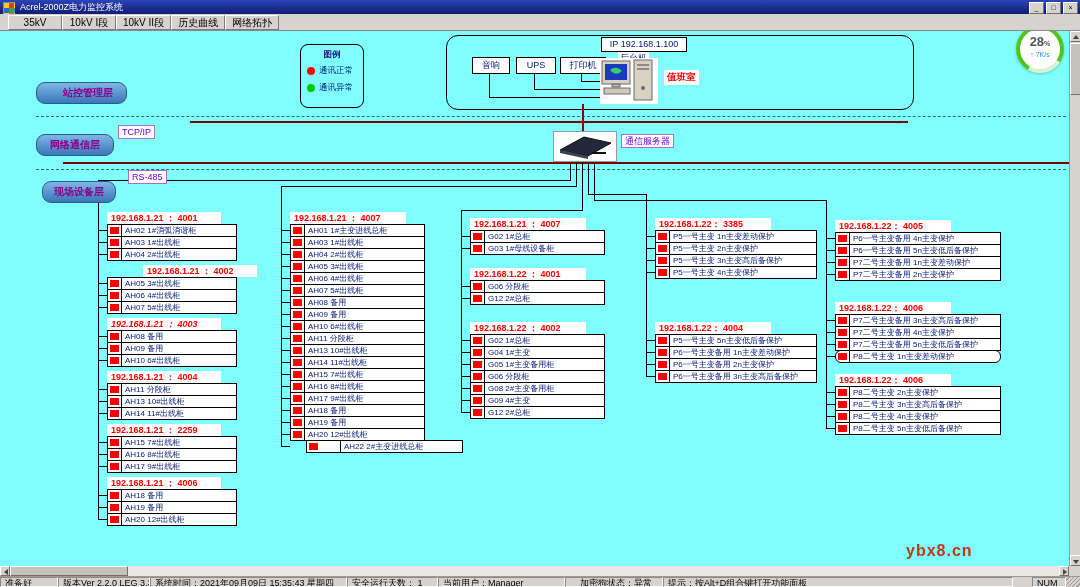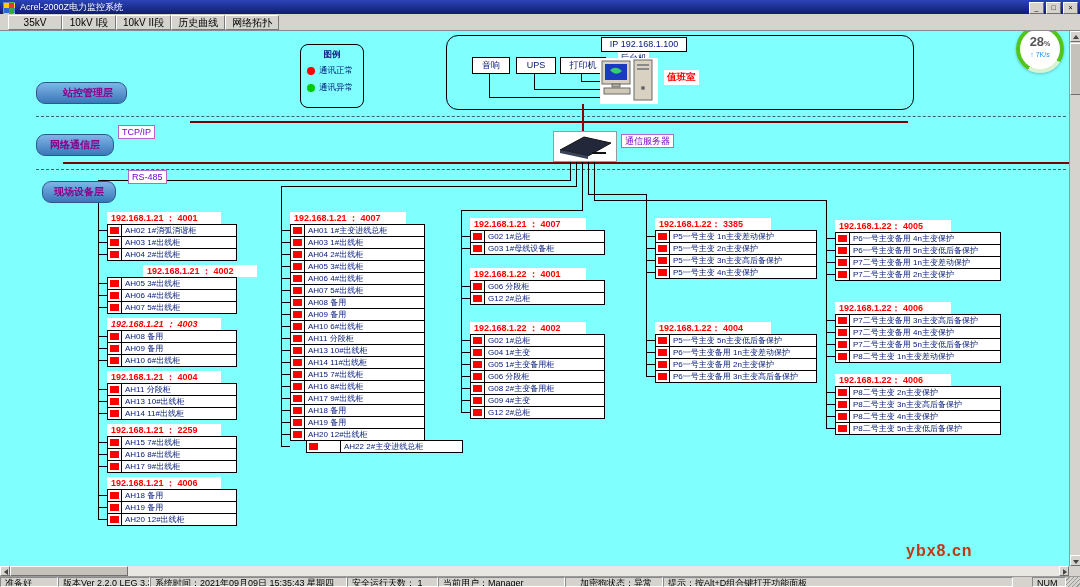--- a/index.html
+++ b/index.html
@@ -510,21 +510,21 @@
     <div class="item" style="left: 835px; top: 326px; width: 166px;">
       <i class="led"></i>
       <span class="t">P7二号主变备用 4n主变保护</span>
     </div>
     <div class="ln" style="left: 826px; top: 344px; width: 9px; height: 1px;"></div>
     <div class="item" style="left: 835px; top: 338px; width: 166px;">
       <i class="led"></i>
       <span class="t">P7二号主变备用 5n主变低后备保护</span>
     </div>
     <div class="ln" style="left: 826px; top: 356px; width: 9px; height: 1px;"></div>
-    <div class="item" style="left: 835px; top: 350px; width: 166px;">
+    <div class="item" style="left: 835px; top: 350px; width: 166px; border-radius: 6px;">
       <i class="led"></i>
       <span class="t">P8二号主变 1n主变差动保护</span>
     </div>
     <div class="ghead" style="left: 835px; top: 374px; width: 112px;">192.168.1.22： 4006</div>
     <div class="ln" style="left: 826px; top: 392px; width: 9px; height: 1px;"></div>
     <div class="item" style="left: 835px; top: 386px; width: 166px;">
       <i class="led"></i>
       <span class="t">P8二号主变 2n主变保护</span>
     </div>
     <div class="ln" style="left: 826px; top: 404px; width: 9px; height: 1px;"></div>

